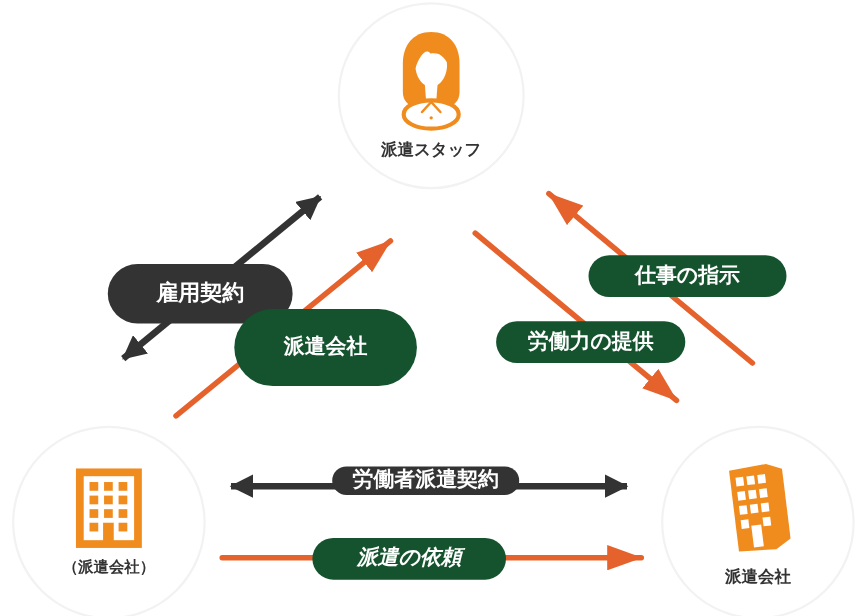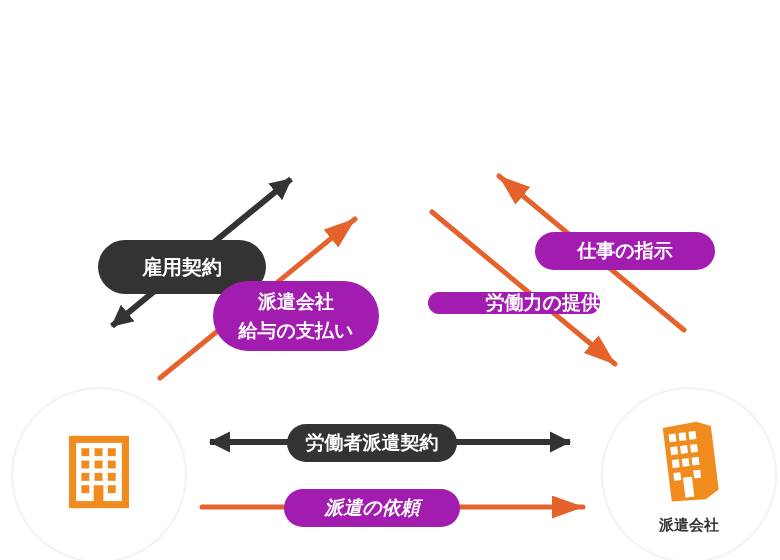--- a/index.html
+++ b/index.html
@@ -2,21 +2,21 @@
 <html><head>
 <meta charset="utf-8">
 <style>
   html,body{margin:0;padding:0;background:#ffffff;}
   body{font-family:"Liberation Sans","DejaVu Sans",sans-serif;}
   .canvas{position:relative;width:780px;height:560px;background:#fff;overflow:hidden;}
   .arrows{position:absolute;left:0;top:0;width:780px;height:560px;}
   .pill{position:absolute;display:flex;flex-direction:column;align-items:center;justify-content:center;
         border-radius:999px;color:#fff;font-weight:bold;text-align:center;z-index:3;line-height:1.1;}
   .pill.dark{background:#333333;}
-  .pill.orange{background:#a21caf;}
+  .pill.orange{background:#14532d;}
   .pill .ln{display:block;}
   .node{position:absolute;background:#fff;border:2px solid #F2F2F2;border-radius:50%;
         display:flex;flex-direction:column;align-items:center;justify-content:center;z-index:2;}
   .node-label{font-weight:bold;color:#333333;text-align:center;line-height:1.45;}
   .lbl-15{font-size:15px;}
   .lbl-14{font-size:14px;}
   .fs20{font-size:20px;}
   .fs19{font-size:19px;}
   .icon-wrap{display:block;}
 </style>
@@ -54,57 +54,69 @@
       <line x1="202" y1="507" x2="583" y2="507" stroke="#E5622C" stroke-width="5" stroke-linecap="round" marker-end="url(#ah-orange)"></line>
     </g>
   </svg>
 
   <div class="pill dark fs20" style="left:98px;top:230px;width:168px;height:54px;margin-top:10px;">
     <span class="ln">雇用契約</span>
   </div>
 
   <div class="pill orange fs19" style="left:213px;top:281px;width:166px;height:70px;line-height:1.55;">
     <span class="ln">派遣会社</span>
-    <span class="ln">給与の支払い</span>
   </div>
 
   <div class="pill orange fs19" style="left:535px;top:232px;width:180px;height:38px;">
     <span class="ln">仕事の指示</span>
   </div>
 
-  <div class="pill orange fs19" style="left:428px;top:292px;width:172px;height:22px;align-items:flex-end;">
+  <div class="pill orange fs19" style="left:451px;top:292px;width:172px;height:38px;">
     <span class="ln">労働力の提供</span>
   </div>
 
-  <div class="pill dark fs19" style="left:287px;top:424px;width:170px;height:38px;">
+  <div class="pill dark fs19" style="left:302px;top:424px;width:170px;height:26px;">
     <span class="ln">労働者派遣契約</span>
   </div>
 
   <div class="pill orange fs19" style="left:284px;top:489px;width:176px;height:38px;font-style:italic;">
     <span class="ln">派遣の依頼</span>
   </div>
 
+  <div class="node" style="left:307px;top:2px;width:166px;height:166px;">
+    <svg class="icon-wrap" width="76" height="94" viewBox="0 0 100 124">
+      <path d="M50 4 C28 4 16 20 16 42 L16 76 C16 86 22 92 30 94 L70 94 C78 92 84 86 84 76 L84 42 C84 20 72 4 50 4 Z" fill="#F08C1E"></path>
+      <path d="M50 22 C38 22 31 31 31 44 C31 58 40 70 50 70 C60 70 69 58 69 44 C69 31 62 22 50 22 Z" fill="#ffffff"></path>
+      <path d="M31 48 C27 27 39 13 52 13 C67 13 73 27 70 42 C64 31 57 28 49 30 C44 23 36 32 31 48 Z" fill="#F08C1E"></path>
+      <path d="M42 62 L58 62 L56 88 L44 88 Z" fill="#ffffff"></path>
+      <ellipse cx="50" cy="103" rx="33" ry="17" fill="#ffffff" stroke="#F08C1E" stroke-width="5"></ellipse>
+      <path d="M50 88 L39 100 M50 88 L61 100" stroke="#F08C1E" stroke-width="3" fill="none" stroke-linecap="round"></path>
+      <circle cx="50" cy="107" r="2" fill="#F08C1E"></circle>
+    </svg>
+    <div class="node-label lbl-15" style="margin-top:6px;">派遣スタッフ</div>
+  </div>
 
   <div class="node" style="left:11px;top:387px;width:172px;height:172px;">
     <svg class="icon-wrap" width="62" height="74" viewBox="0 0 70 84">
       <rect x="5" y="5" width="60" height="74" fill="#ffffff" stroke="#F08C1E" stroke-width="8"></rect>
       <rect x="15" y="15" width="9" height="9" fill="#F08C1E"></rect>
       <rect x="30" y="15" width="9" height="9" fill="#F08C1E"></rect>
       <rect x="45" y="15" width="9" height="9" fill="#F08C1E"></rect>
       <rect x="15" y="29" width="9" height="9" fill="#F08C1E"></rect>
       <rect x="30" y="29" width="9" height="9" fill="#F08C1E"></rect>
       <rect x="45" y="29" width="9" height="9" fill="#F08C1E"></rect>
       <rect x="15" y="43" width="9" height="9" fill="#F08C1E"></rect>
       <rect x="30" y="43" width="9" height="9" fill="#F08C1E"></rect>
       <rect x="45" y="43" width="9" height="9" fill="#F08C1E"></rect>
       <rect x="15" y="57" width="9" height="9" fill="#F08C1E"></rect>
       <rect x="45" y="57" width="9" height="9" fill="#F08C1E"></rect>
       <rect x="29" y="57" width="11" height="19" fill="#F08C1E"></rect>
     </svg>
     <div class="node-label lbl-14" style="margin-top:6px;">
+      <div>（派遣会社）</div>
     </div>
   </div>
 
   <div class="node" style="left:601px;top:387px;width:172px;height:172px;">
     <svg class="icon-wrap" width="60" height="95" viewBox="0 0 60 95">
       <g transform="rotate(-7 30 46)">
         <path d="M8 10 L42 8 L56 14 L56 78 L42 86 L8 84 Z" fill="#F08C1E"></path>
         <rect x="13" y="17" width="7" height="8" fill="#ffffff"></rect>
         <rect x="23" y="17" width="7" height="8" fill="#ffffff"></rect>
         <rect x="33" y="17" width="7" height="8" fill="#ffffff"></rect>

